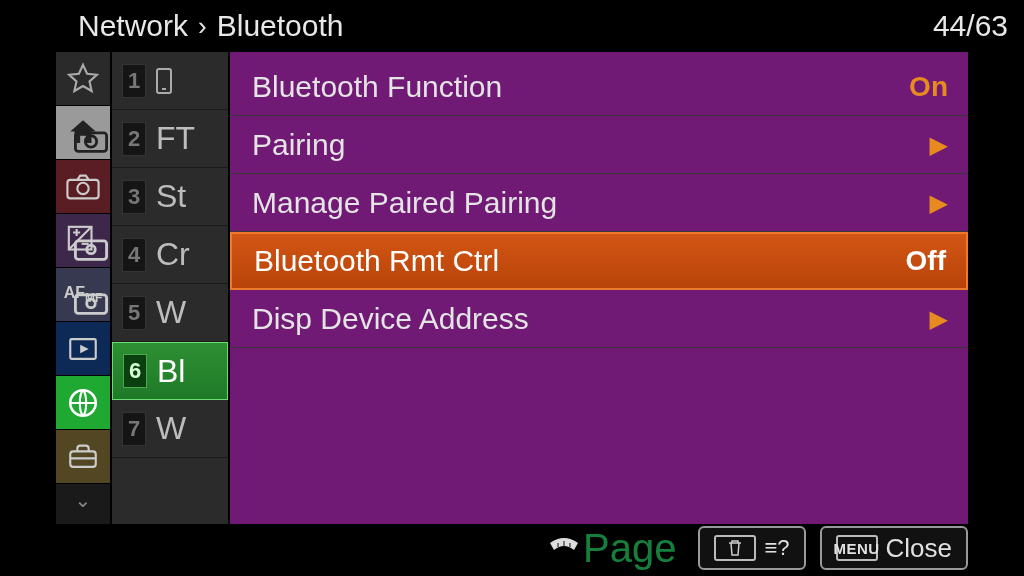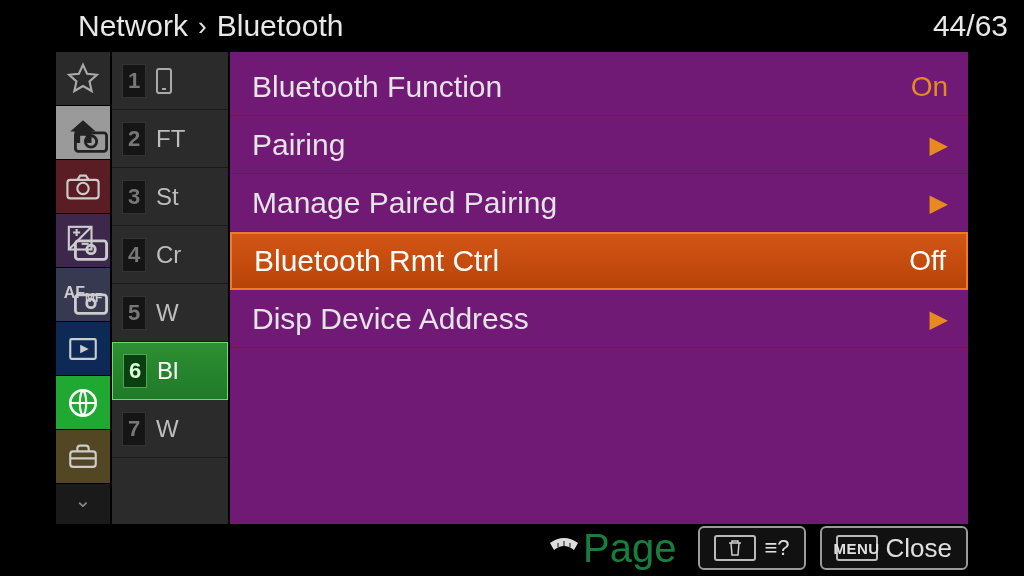--- a/index.html
+++ b/index.html
@@ -30,29 +30,29 @@
   .rail-scroll { flex:1; display:flex; align-items:flex-start; justify-content:center; color:#888; font-size:20px; padding-top:4px; background:#1a1a1a;}
 
   .corner-cam { position:absolute; bottom:2px; right:2px; width:14px; height:10px; }
 
   
   .subcol { width: 120px; background: #2b2b2b; border-left: 2px solid #000; border-right: 2px solid #000; display:flex; flex-direction:column; }
   .subrow { height: 58px; display:flex; align-items:center; gap:10px; padding-left:10px; font-size:28px; color:#b8b8b8; white-space:nowrap; overflow:hidden; border-bottom:1px solid #1a1a1a; }
   .subrow.sel { background: linear-gradient(#2e8f33, #1f7a28); color:#fff; border:1px solid #6bdc72; }
   .subrow .num { width:24px; height:34px; display:flex; align-items:center; justify-content:center; font-size:22px; font-weight:bold; color:#777; background:#151515; border:1px solid #333; }
   .subrow.sel .num { background:#0a3f10; color:#d6ffd6; border-color:#4aa94f; }
-  .subrow .txt { font-size:24px; color:#bdbdbd; }
+  .subrow .txt { font-size:32px; color:#bdbdbd; }
   .subrow.sel .txt { color:#fff; }
 
   
   .main { flex:1; background:#701a75; display:flex; flex-direction:column; padding-top:6px; }
   .mrow { height: 58px; display:flex; align-items:center; justify-content:space-between; padding: 0 20px 0 22px; font-size:30px; color:#e4e4e4; border-bottom:1px solid #383838; }
   .mrow.sel { background: linear-gradient(#d35615, #b84308); color:#fff; border:2px solid #ef7a2d; }
   .mrow .label {}
-  .mrow .value { font-size:28px; }
+  .mrow .value { font-size:28px;font-weight:bold; }
   .mrow .value.on { color:#e78a1f; }
   .mrow.sel .value { color:#fff;margin-left:32px; }
   .mrow .arrow { color:#e78a1f; font-size:24px; }
   .main .filler { flex:1; }
 
   
   .footer { position:absolute; bottom:4px; right:56px; left:56px; height:48px; display:flex; align-items:center; justify-content:flex-end; gap:14px; }
   .fpage { display:flex; align-items:center; gap:2px; font-size:40px; color:#15803d; margin-right:8px;}
   .fbtn { border:2px solid #9a9a9a; border-radius:6px; height:44px; padding:0 14px; display:flex; align-items:center; gap:8px; color:#e0e0e0; font-size:26px; background:#111; }
   .fbtn .iconbox { width:42px; height:26px; border:2px solid #bbb; border-radius:3px; display:flex; align-items:center; justify-content:center; font-size:15px; }

